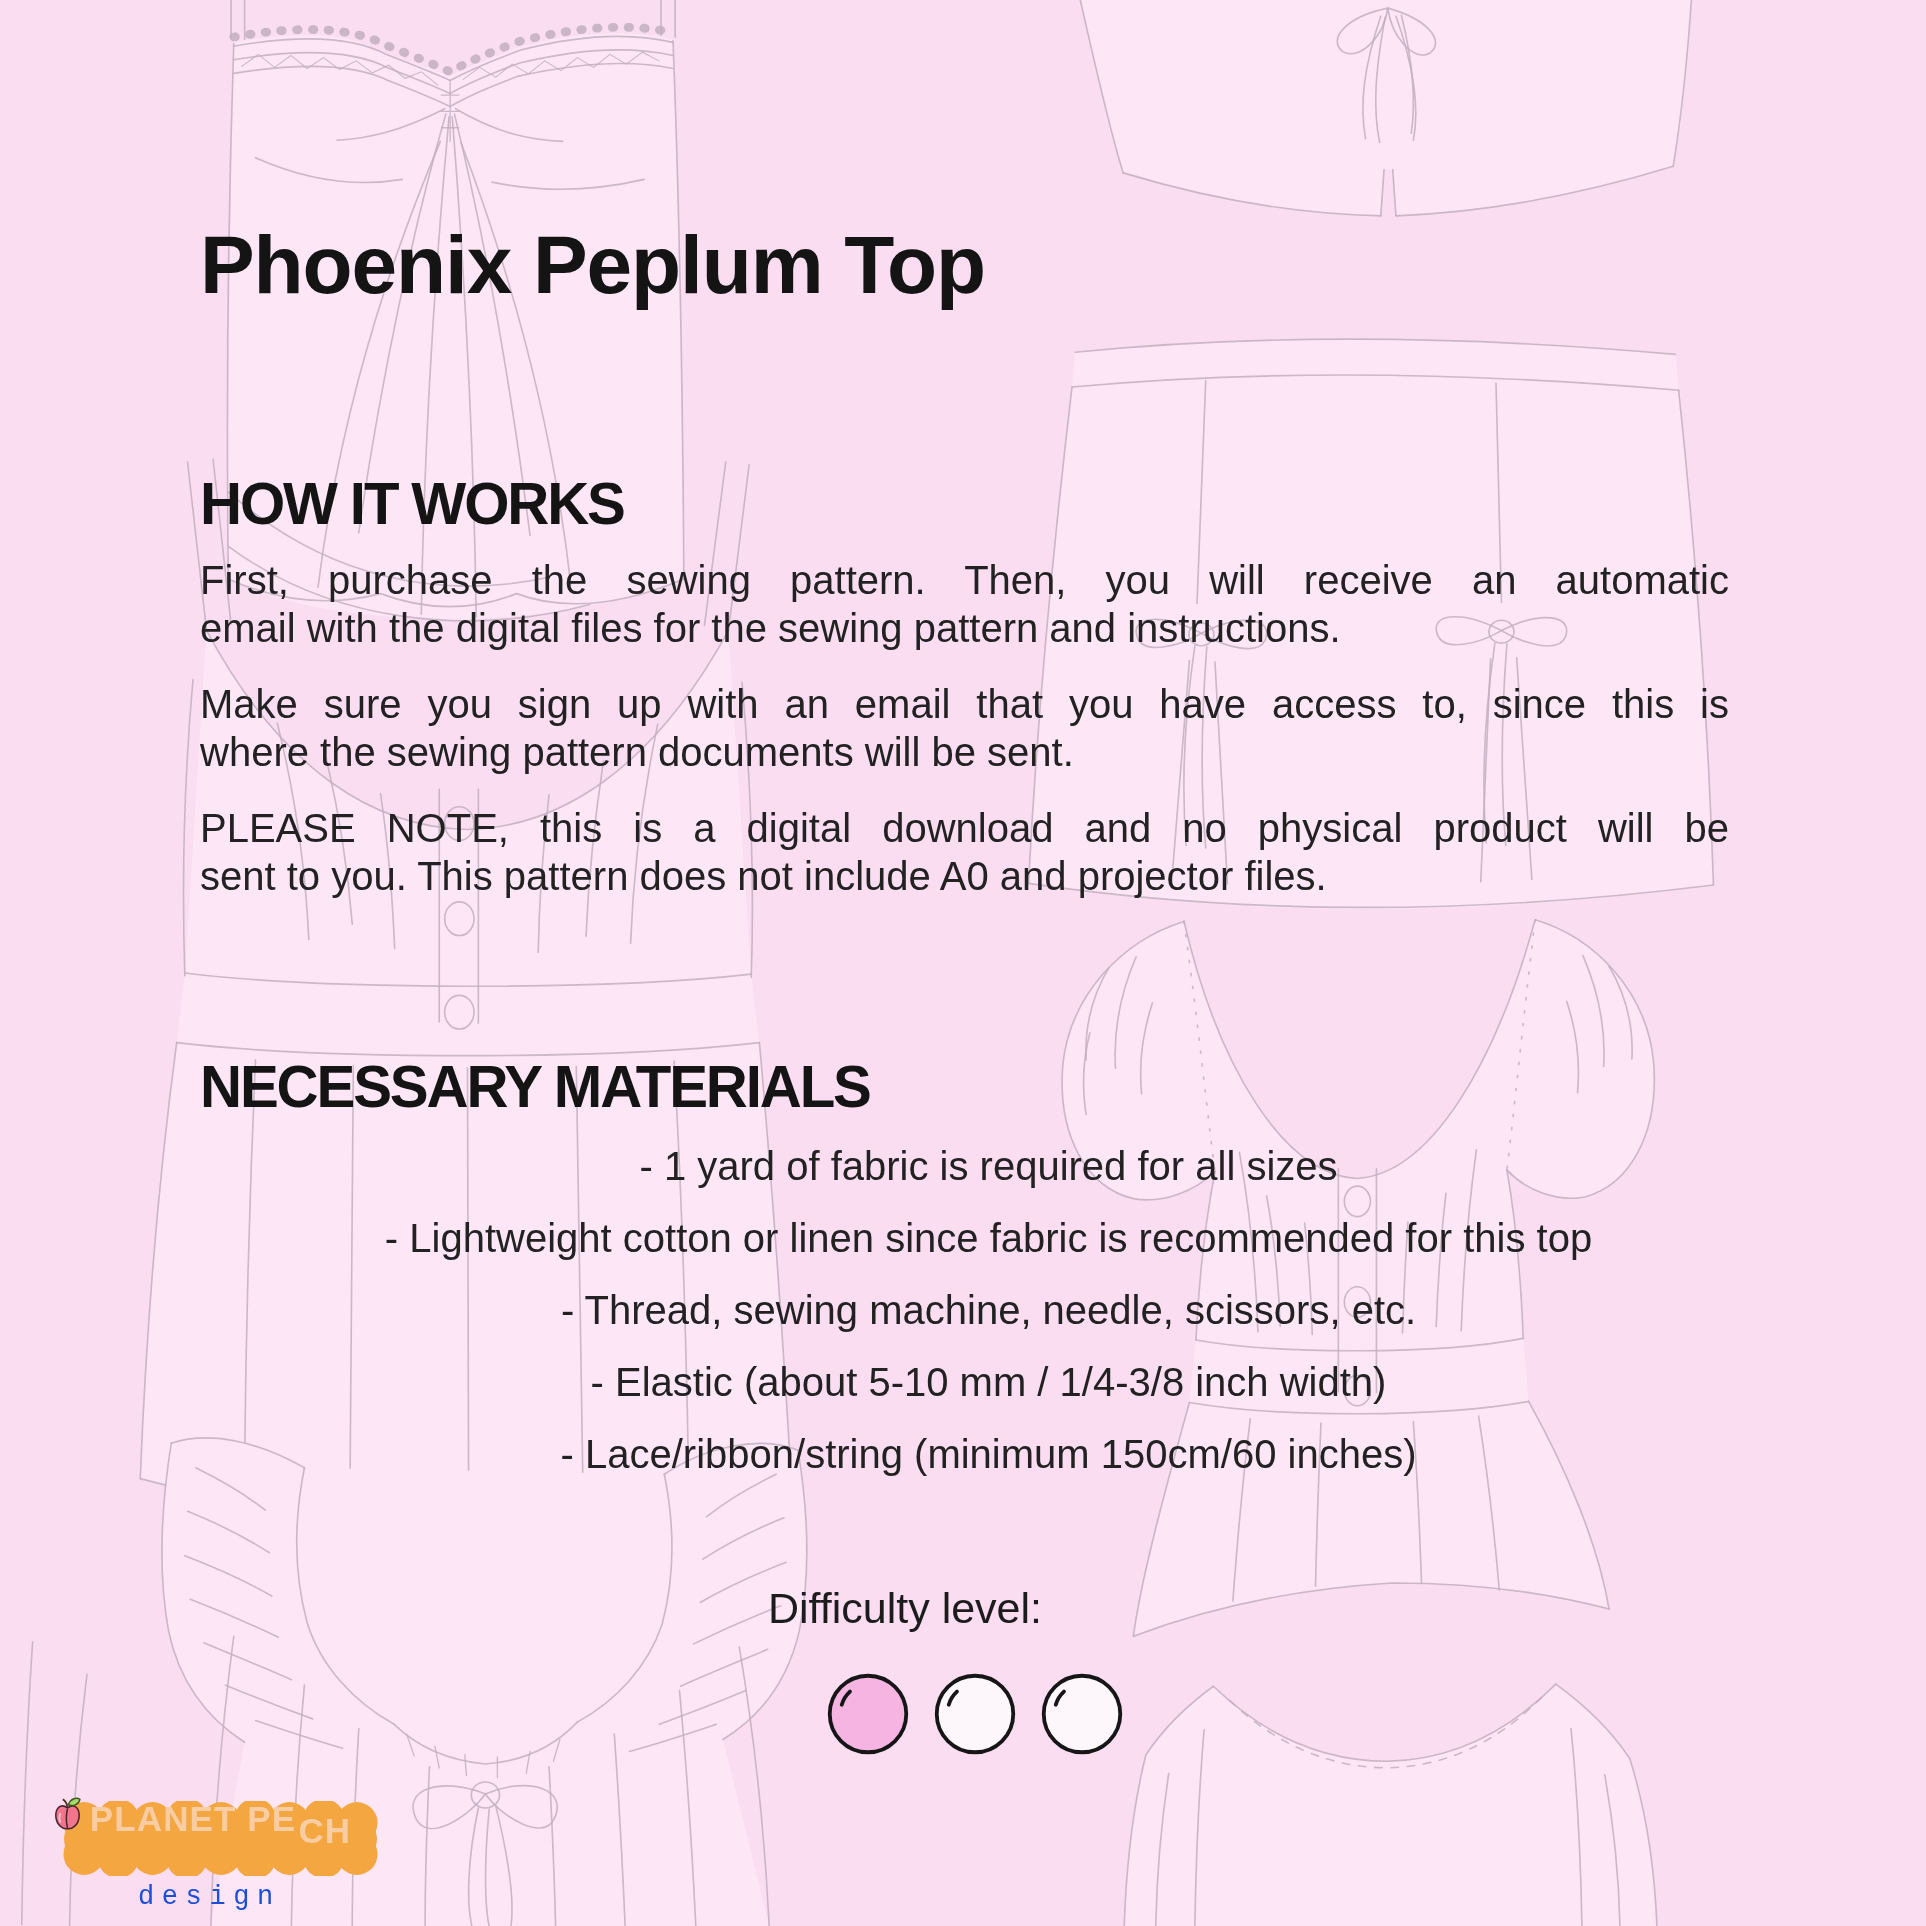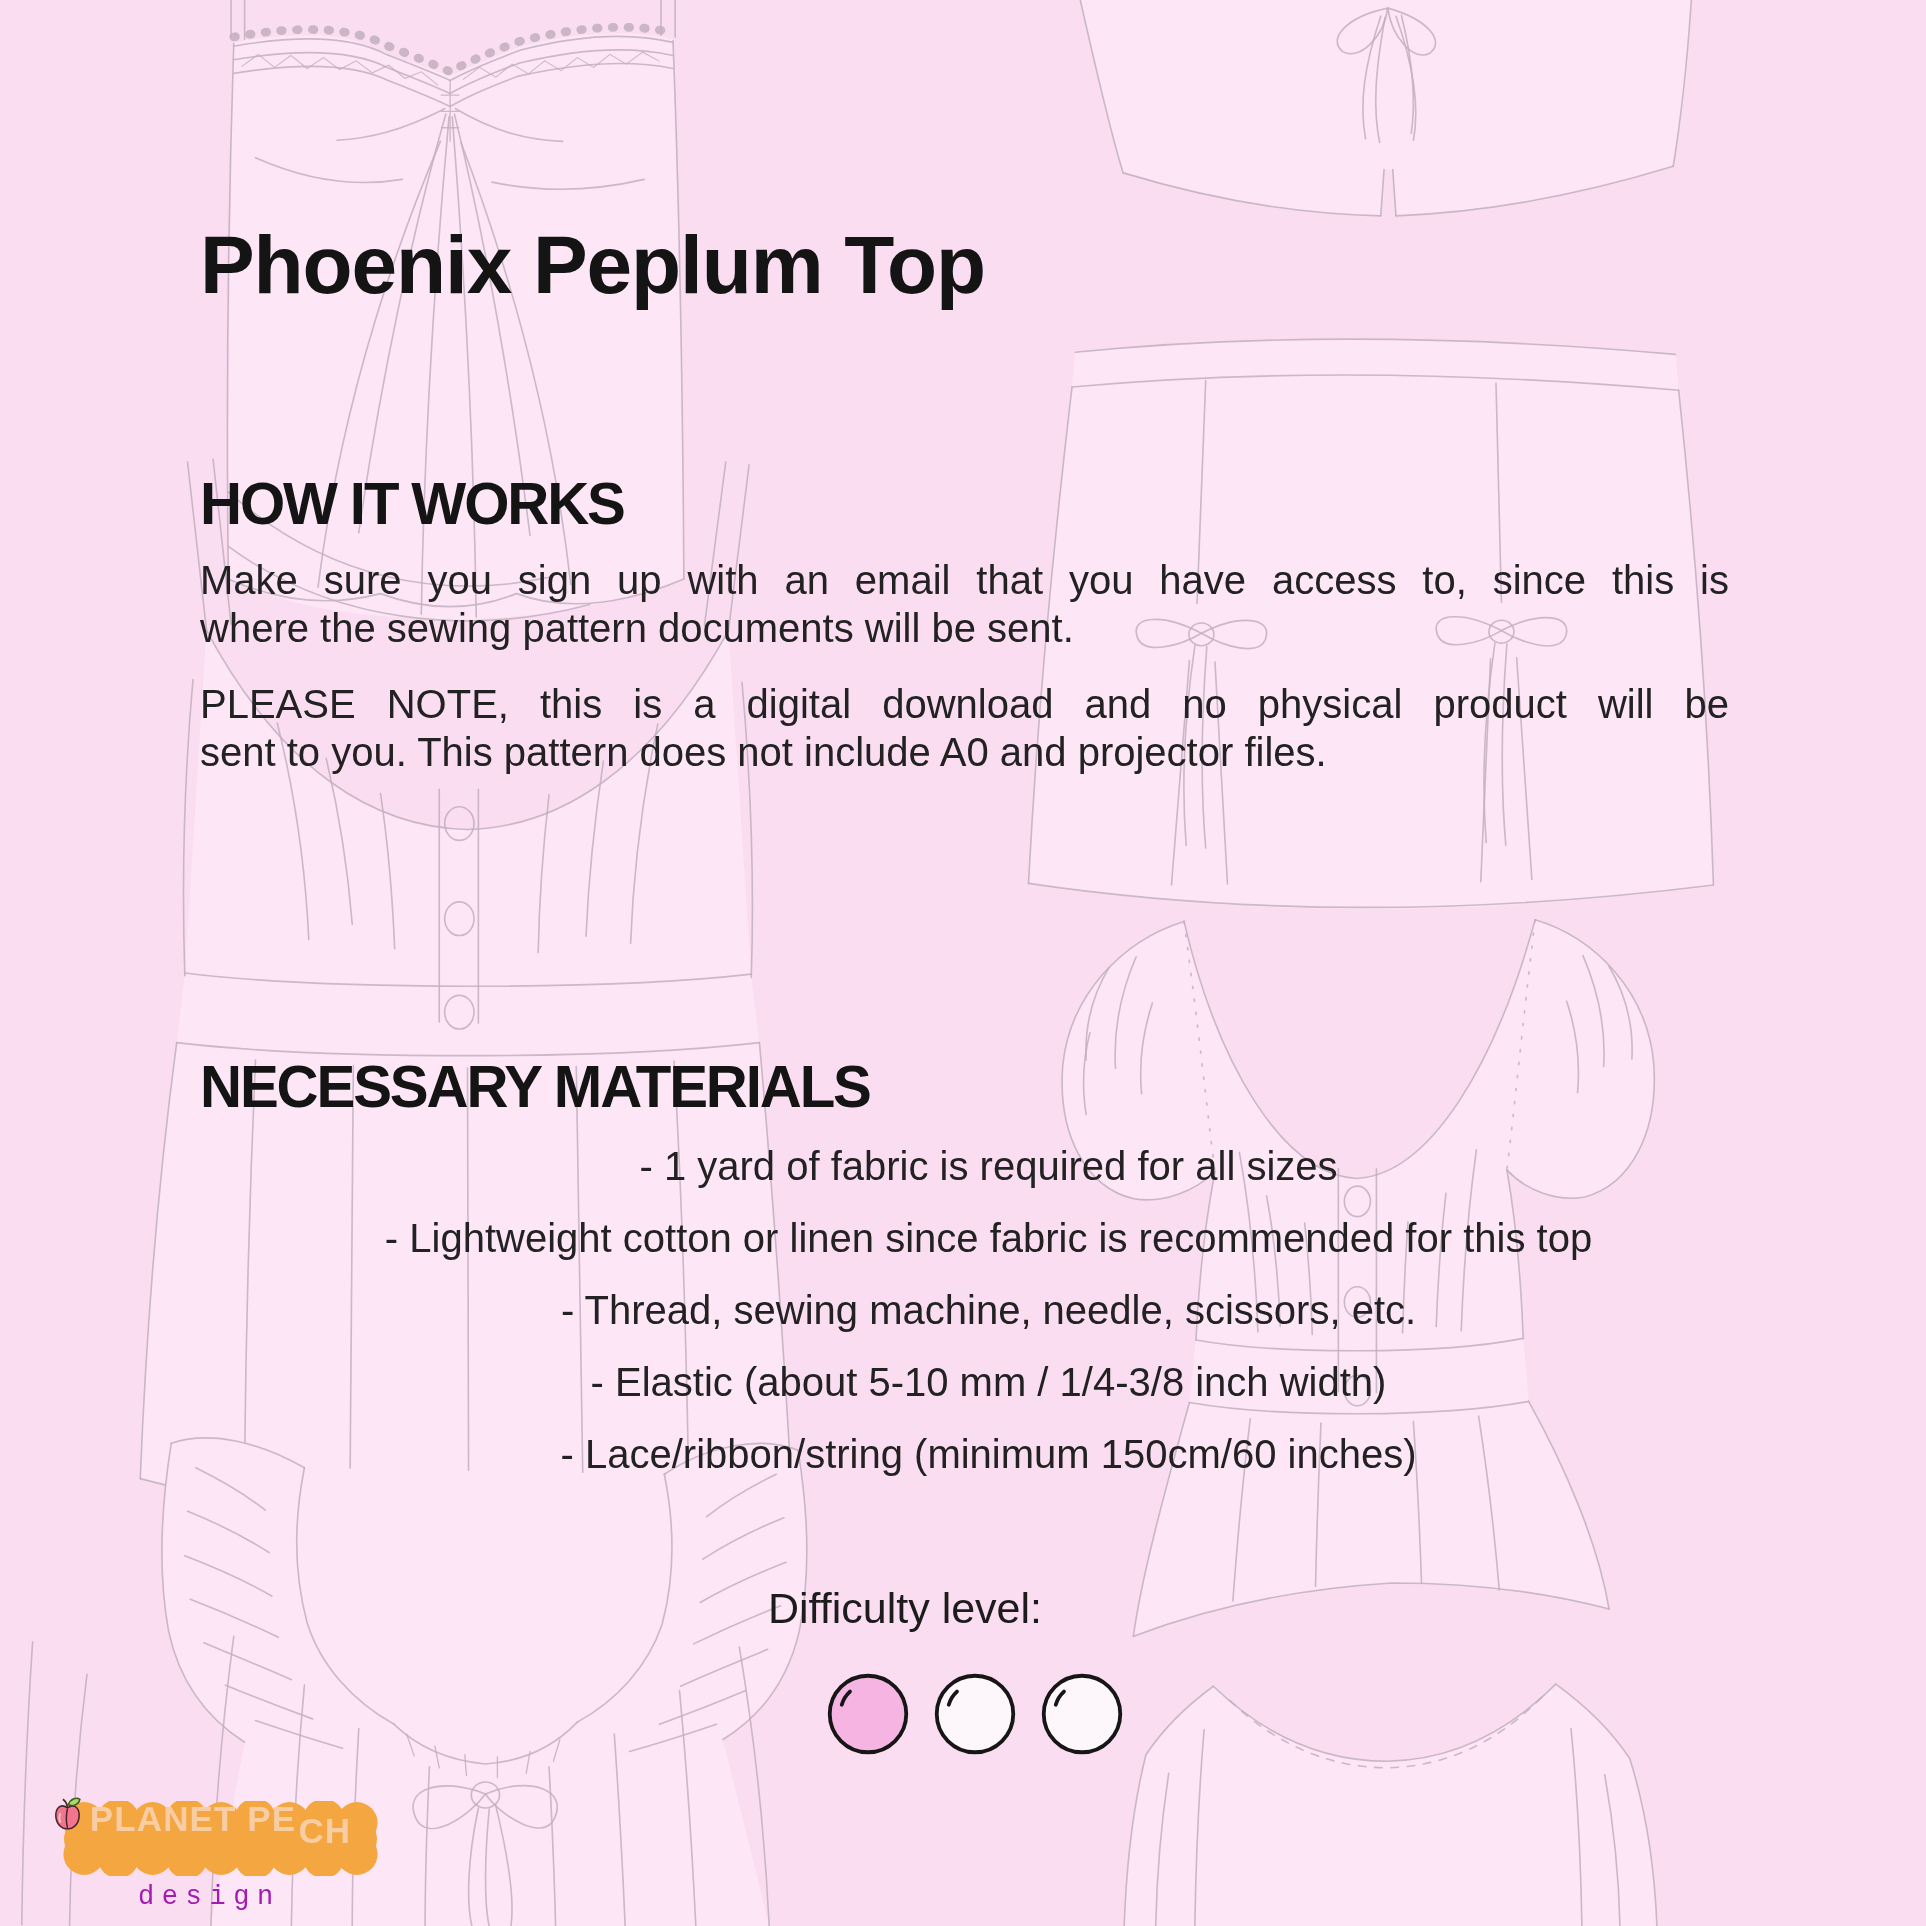--- a/index.html
+++ b/index.html
@@ -301,20 +301,24 @@
       <path d="M2890,3180 C2902,3300 2908,3420 2910,3543"></path>
       <path d="M2215,3182 C2205,3300 2200,3420 2198,3543"></path>
     </g>
   </svg>
 
   <div class="page-title">Phoenix Peplum Top</div>
 
   <div class="sec-heading h-how">HOW IT WORKS</div>
 
   <div class="body-copy">
+    <p>
+      <span class="jline" style="display:block">First, purchase the sewing pattern. Then, you will receive an automatic</span>
+      <span style="display:block">email with the digital files for the sewing pattern and instructions.</span>
+    </p>
     <p>
       <span class="jline" style="display:block">Make sure you sign up with an email that you have access to, since this is</span>
       <span style="display:block">where the sewing pattern documents will be sent.</span>
     </p>
     <p>
       <span class="jline" style="display:block">PLEASE NOTE, this is a digital download and no physical product will be</span>
       <span style="display:block">sent to you. This pattern does not include A0 and projector files.</span>
     </p>
   </div>
 
@@ -376,17 +380,17 @@
         <svg width="29" height="34" viewBox="0 0 36 44" style="margin:-4.3px -1.1px 0 -1.1px;">
           <path d="M18,14 C8,7 2,16 3,26 C4,36 12,42 18,41 C24,42 32,36 33,26 C34,16 28,7 18,14 Z" fill="#f2758d" stroke="#4a2430" stroke-width="2"></path>
           <path d="M18,15 C16,23 16,32 18,40" fill="none" stroke="#4a2430" stroke-width="2"></path>
           <path d="M9,21 C7,25 7,29 9,33" fill="none" stroke="#fbc2cd" stroke-width="2.5"></path>
           <path d="M18,13 C17,8 15,5 12,3" fill="none" stroke="#4a3020" stroke-width="2.5"></path>
           <path d="M19,10 C22,2 30,0 34,3 C33,9 26,13 19,10 Z" fill="#a8d96c" stroke="#3f5b1f" stroke-width="2"></path>
         </svg>
         <span class="chunk" style="color:#f8cda3;margin-top:12px;">CH</span>
       </div>
     </div>
-    <div class="logo-sub" style="color:#a21caf;">design</div>
+    <div class="logo-sub" style="color:#1d4ed8;">design</div>
   </div>
 
 </div>
 
 
 </body></html>

